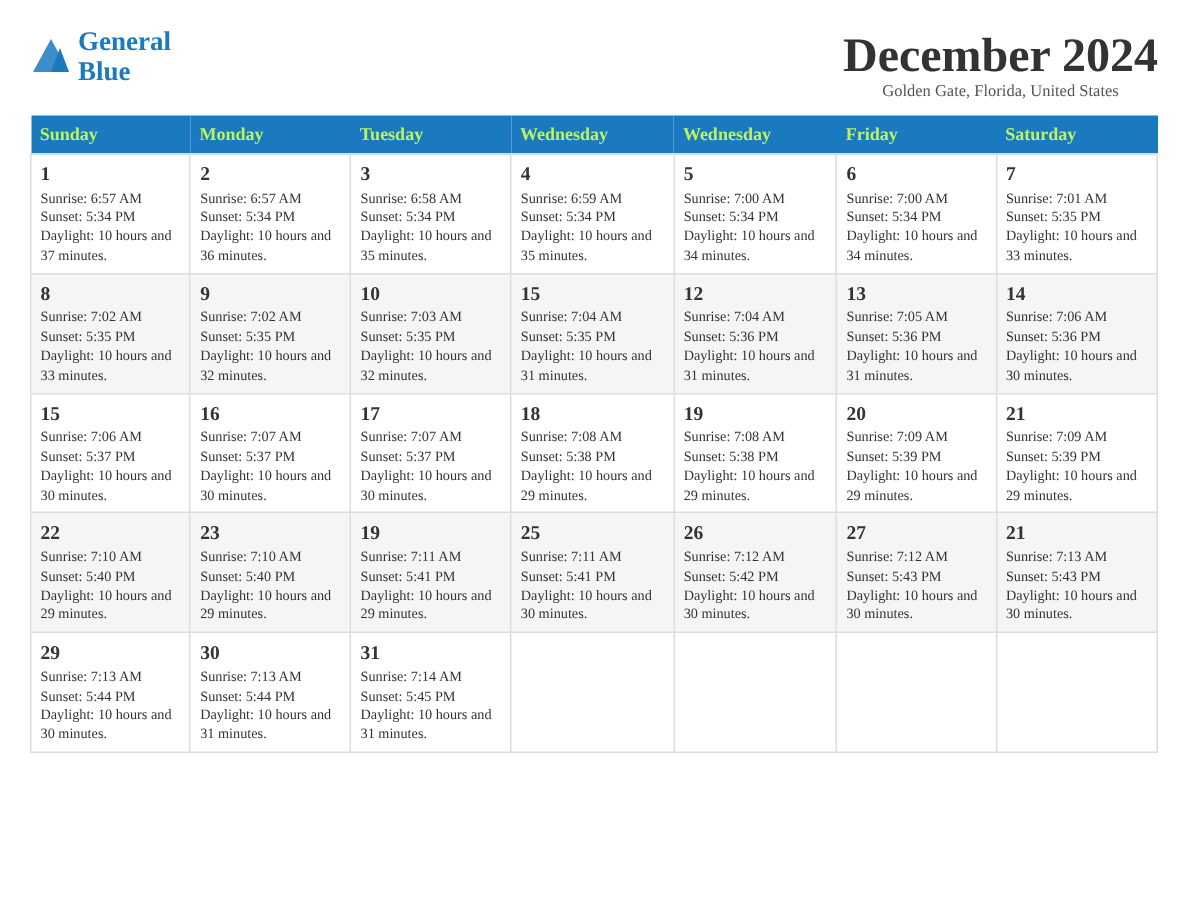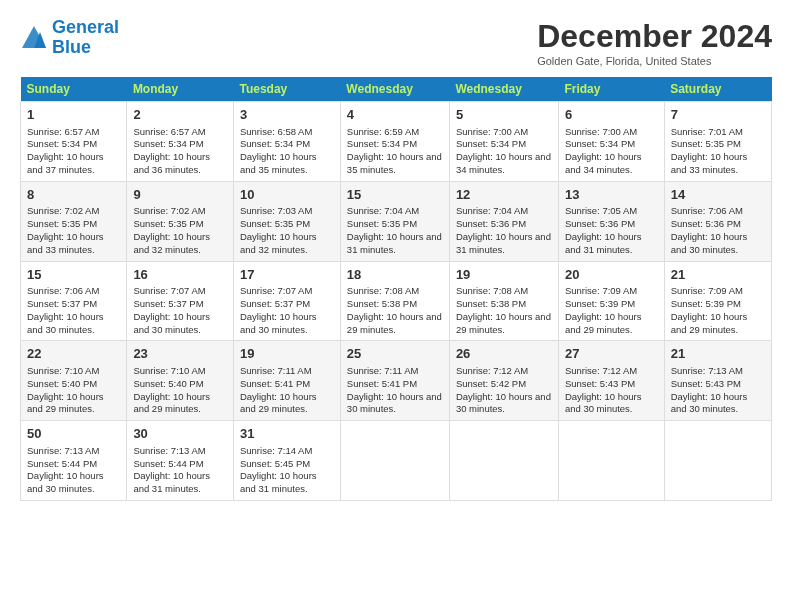--- a/index.html
+++ b/index.html
@@ -6,20 +6,21 @@
     body {
       font-family: Arial, sans-serif;
       background: #fff;
       width: 792px;
       height: 612px;
       overflow: hidden;
     }
     .page {
       width: 792px;
       padding: 18px 20px 10px 20px;
+      font-family: Liberation Serif, serif;
     }
     .header {
       display: flex;
       justify-content: space-between;
       align-items: flex-start;
       margin-bottom: 10px;
     }
     .logo {
       display: flex;
       align-items: center;
@@ -32,21 +33,21 @@
     }
     .logo-text span {
       color: #1a7abf;
     }
     .logo-icon {
       width: 28px;
       height: 28px;
       margin-right: 4px;
     }
     .title-block {
-      text-align: left;
+      text-align: center;
     }
     .main-title {
       font-size: 32px;
       font-weight: bold;
       color: #333;
     }
     .subtitle {
       font-size: 11px;
       color: #555;
     }
@@ -154,21 +155,21 @@
         <tr>
           <td><span class="day-num">22</span><span>Sunrise: 7:10 AM</span><br><span>Sunset: 5:40 PM</span><br><span>Daylight: 10 hours and 29 minutes.</span></td>
           <td><span class="day-num">23</span><span>Sunrise: 7:10 AM</span><br><span>Sunset: 5:40 PM</span><br><span>Daylight: 10 hours and 29 minutes.</span></td>
           <td><span class="day-num">19</span><span>Sunrise: 7:11 AM</span><br><span>Sunset: 5:41 PM</span><br><span>Daylight: 10 hours and 29 minutes.</span></td>
           <td><span class="day-num">25</span><span>Sunrise: 7:11 AM</span><br><span>Sunset: 5:41 PM</span><br><span>Daylight: 10 hours and 30 minutes.</span></td>
           <td><span class="day-num">26</span><span>Sunrise: 7:12 AM</span><br><span>Sunset: 5:42 PM</span><br><span>Daylight: 10 hours and 30 minutes.</span></td>
           <td><span class="day-num">27</span><span>Sunrise: 7:12 AM</span><br><span>Sunset: 5:43 PM</span><br><span>Daylight: 10 hours and 30 minutes.</span></td>
           <td><span class="day-num">21</span><span>Sunrise: 7:13 AM</span><br><span>Sunset: 5:43 PM</span><br><span>Daylight: 10 hours and 30 minutes.</span></td>
         </tr>
         <tr>
-          <td><span class="day-num">50</span><span>Sunrise: 7:13 AM</span><br><span>Sunset: 5:44 PM</span><br><span>Daylight: 10 hours and 30 minutes.</span></td>
+          <td><span class="day-num">29</span><span>Sunrise: 7:13 AM</span><br><span>Sunset: 5:44 PM</span><br><span>Daylight: 10 hours and 30 minutes.</span></td>
           <td><span class="day-num">30</span><span>Sunrise: 7:13 AM</span><br><span>Sunset: 5:44 PM</span><br><span>Daylight: 10 hours and 31 minutes.</span></td>
           <td><span class="day-num">31</span><span>Sunrise: 7:14 AM</span><br><span>Sunset: 5:45 PM</span><br><span>Daylight: 10 hours and 31 minutes.</span></td>
           <td class="empty-cell"></td>
           <td class="empty-cell"></td>
           <td class="empty-cell"></td>
           <td class="empty-cell"></td>
         </tr>
       </tbody>
   </table>
 </div>

